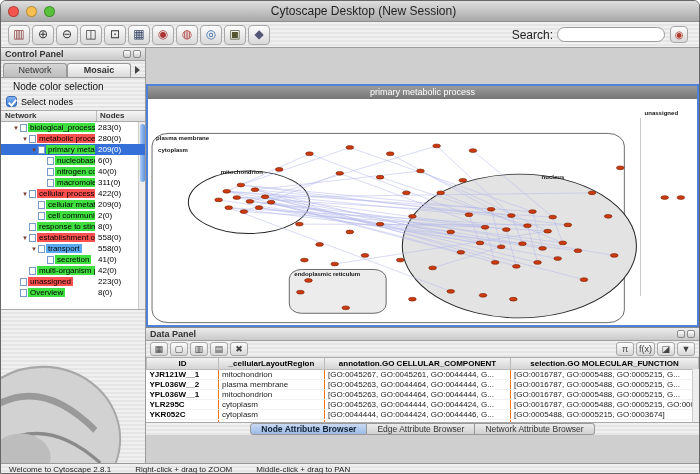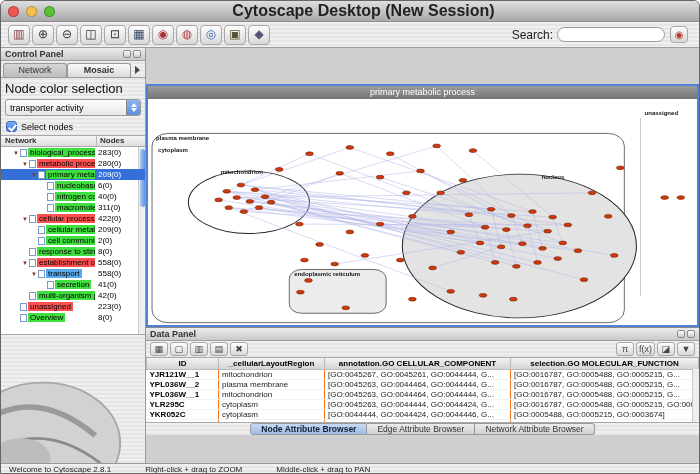--- a/index.html
+++ b/index.html
@@ -5,21 +5,21 @@
   html,body{margin:0;padding:0;background:#fff;}
   *{box-sizing:border-box;}
   .window{width:700px;height:474px;position:relative;font-family:"Liberation Sans",sans-serif;
     background:#e9e9e9;border:1px solid #666;border-radius:6px 6px 0 0;overflow:hidden;}
   .pin{background:repeating-linear-gradient(180deg,#f0f0f0 0 2px,#e5e5e5 2px 4px);}
   
   .titlebar{height:21px;background:linear-gradient(#dedede,#a9a9a9);border-bottom:1px solid #8e8e8e;
     display:flex;align-items:center;position:relative;}
   .tl{width:11px;height:11px;border-radius:50%;margin-left:7px;border:1px solid rgba(0,0,0,.25);}
   .tl.red{background:#f2564e;}.tl.yellow{background:#f6bf4f;}.tl.green{background:#58c33a;}
-  .wtitle{position:absolute;left:0;right:0;text-align:center;font-size:16px;font-weight:bold;color:#222;pointer-events:none;padding-left:27px;}
+  .wtitle{position:absolute;left:0;right:0;text-align:center;font-size:12px;font-weight:normal;color:#222;pointer-events:none;padding-left:27px;}
   
   .toolbar{height:26px;border-bottom:1px solid #9b9b9b;display:flex;align-items:center;padding:0 6px;}
   .ticons{display:flex;align-items:center;}
   .tbtn{width:22px;height:20px;font-size:12px;line-height:17px;text-align:center;
     background:linear-gradient(#fdfdfd,#d8d8d8);border:1px solid #a8a8a8;border-radius:4px;padding:0;margin:0 1px;}
   .searchwrap{margin-left:auto;display:flex;align-items:center;gap:4px;padding-right:4px;}
   .slabel{font-size:12px;color:#222;}
   .sinput{width:108px;height:15px;border:1px solid #9a9a9a;border-radius:8px;font-size:9px;padding:0 6px;background:#fff;font-family:"Liberation Sans",sans-serif;}
   #search-opt{width:18px;height:17px;font-size:10px;line-height:15px;}
   
@@ -28,21 +28,21 @@
   .ptitle{height:13px;background:linear-gradient(#ececec,#c9c9c9);border-bottom:1px solid #9e9e9e;
     display:flex;align-items:center;padding:0 4px;font-size:9px;font-weight:bold;color:#333;flex:none;}
   .pbtns{margin-left:auto;display:flex;gap:2px;}
   .pbtn{width:8px;height:8px;border:1px solid #8a8a8a;background:linear-gradient(#fff,#ccc);border-radius:2px;}
   .ctabs{height:17px;display:flex;align-items:flex-end;border-bottom:1px solid #9a9a9a;padding:2px 2px 0;flex:none;}
   .ctab{flex:1;height:14px;line-height:13px;text-align:center;font-size:9px;border:1px solid #999;border-bottom:none;
     border-radius:3px 3px 0 0;background:linear-gradient(#d6d6d6,#bdbdbd);color:#333;}
   .ctab.active{background:linear-gradient(#fafafa,#dadada);font-weight:bold;}
   .ctab-arrow{width:12px;height:14px;display:flex;align-items:center;justify-content:center;}
   .ctab-arrow i{width:0;height:0;border-top:4px solid transparent;border-bottom:4px solid transparent;border-left:5px solid #444;}
-  .ncs-label{font-size:13px;padding:3px 4px 1px;color:#111;flex:none;}
+  .ncs-label{font-size:10px;padding:3px 12px 1px;color:#111;flex:none;}
   .dropdown{margin:2px 4px;height:17px;border:1px solid #999;border-radius:3px;background:linear-gradient(#fff,#e6e6e6);
     display:flex;align-items:center;font-size:9px;padding-left:4px;flex:none;overflow:hidden;}
   .dd-btn{margin-left:auto;width:14px;align-self:stretch;background:linear-gradient(#8fb3f0,#5d8ed8);
     border-left:1px solid #888;display:flex;flex-direction:column;align-items:center;justify-content:center;gap:1px;}
   .dd-up{width:0;height:0;border-left:3px solid transparent;border-right:3px solid transparent;border-bottom:4px solid #fff;}
   .dd-dn{width:0;height:0;border-left:3px solid transparent;border-right:3px solid transparent;border-top:4px solid #fff;}
   .chk{display:flex;align-items:center;gap:4px;padding:3px 5px;font-size:9px;flex:none;}
   .chkbox{width:11px;height:11px;border-radius:3px;background:linear-gradient(#7fb2f5,#3d7bd8);border:1px solid #3c6cb5;position:relative;}
   .chkbox:after{content:"";position:absolute;left:3px;top:1px;width:3px;height:6px;border:solid #fff;border-width:0 2px 2px 0;transform:rotate(40deg);}
   .treehead{height:12px;display:flex;border-top:1px solid #aaa;border-bottom:1px solid #aaa;
@@ -80,21 +80,21 @@
   table.attr td{height:9px;border-right:1px solid #f97316;border-bottom:1px solid #f2f2f2;padding:0 3px;
     white-space:nowrap;overflow:hidden;background:#fff;color:#222;}
   table.attr td.idcell{font-weight:bold;color:#000;}
   .vscroll{position:absolute;right:0;top:11px;bottom:0;width:7px;background:#eee;border-left:1px solid #ccc;}
   .abtabs{height:13px;display:flex;justify-content:center;align-items:center;border-top:1px solid #aaa;flex:none;}
   .abtab{font-size:8.5px;padding:0 10px;height:12px;line-height:11px;border:1px solid #999;border-left:none;
     background:linear-gradient(#ececec,#d0d0d0);color:#333;}
   .abtab:first-child{border-left:1px solid #999;border-radius:3px 0 0 3px;}
   .abtab:last-child{border-radius:0 3px 3px 0;}
   .abtab.active{background:linear-gradient(#c9d9f3,#9dbbe6);font-weight:bold;color:#123;}
-  .statusbar{height:12px;display:flex;align-items:center;gap:34px;padding:0 8px;font-size:8px;color:#222;border-top:1px solid #999;}
+  .statusbar{height:12px;display:flex;align-items:center;gap:24px;padding:0 8px;font-size:8px;color:#222;border-top:1px solid #999;}
 </style>
 </head>
 <body>
 
 <div class="window">
 
   <div class="titlebar">
     <span class="tl red"></span>
     <span class="tl yellow"></span>
     <span class="tl green"></span>
@@ -133,27 +133,20 @@
         </span>
       </div>
       <div class="ctabs">
         <span class="ctab">Network</span>
         <span class="ctab active">Mosaic</span>
         <span class="ctab-arrow">
             <i></i>
           </span>
       </div>
       <div class="ncs-label">Node color selection</div>
-      <div class="dropdown">
-        <span>transporter activity</span>
-        <span class="dd-btn">
-            <i class="dd-up"></i>
-            <i class="dd-dn"></i>
-          </span>
-      </div>
       <label class="chk">
         <span class="chkbox"></span>
         <span>Select nodes</span>
       </label>
       <div class="treehead">
         <span class="c1">Network</span>
         <span class="c2">Nodes</span>
       </div>
       <div id="tree-body">
         <div class="tscroll">

